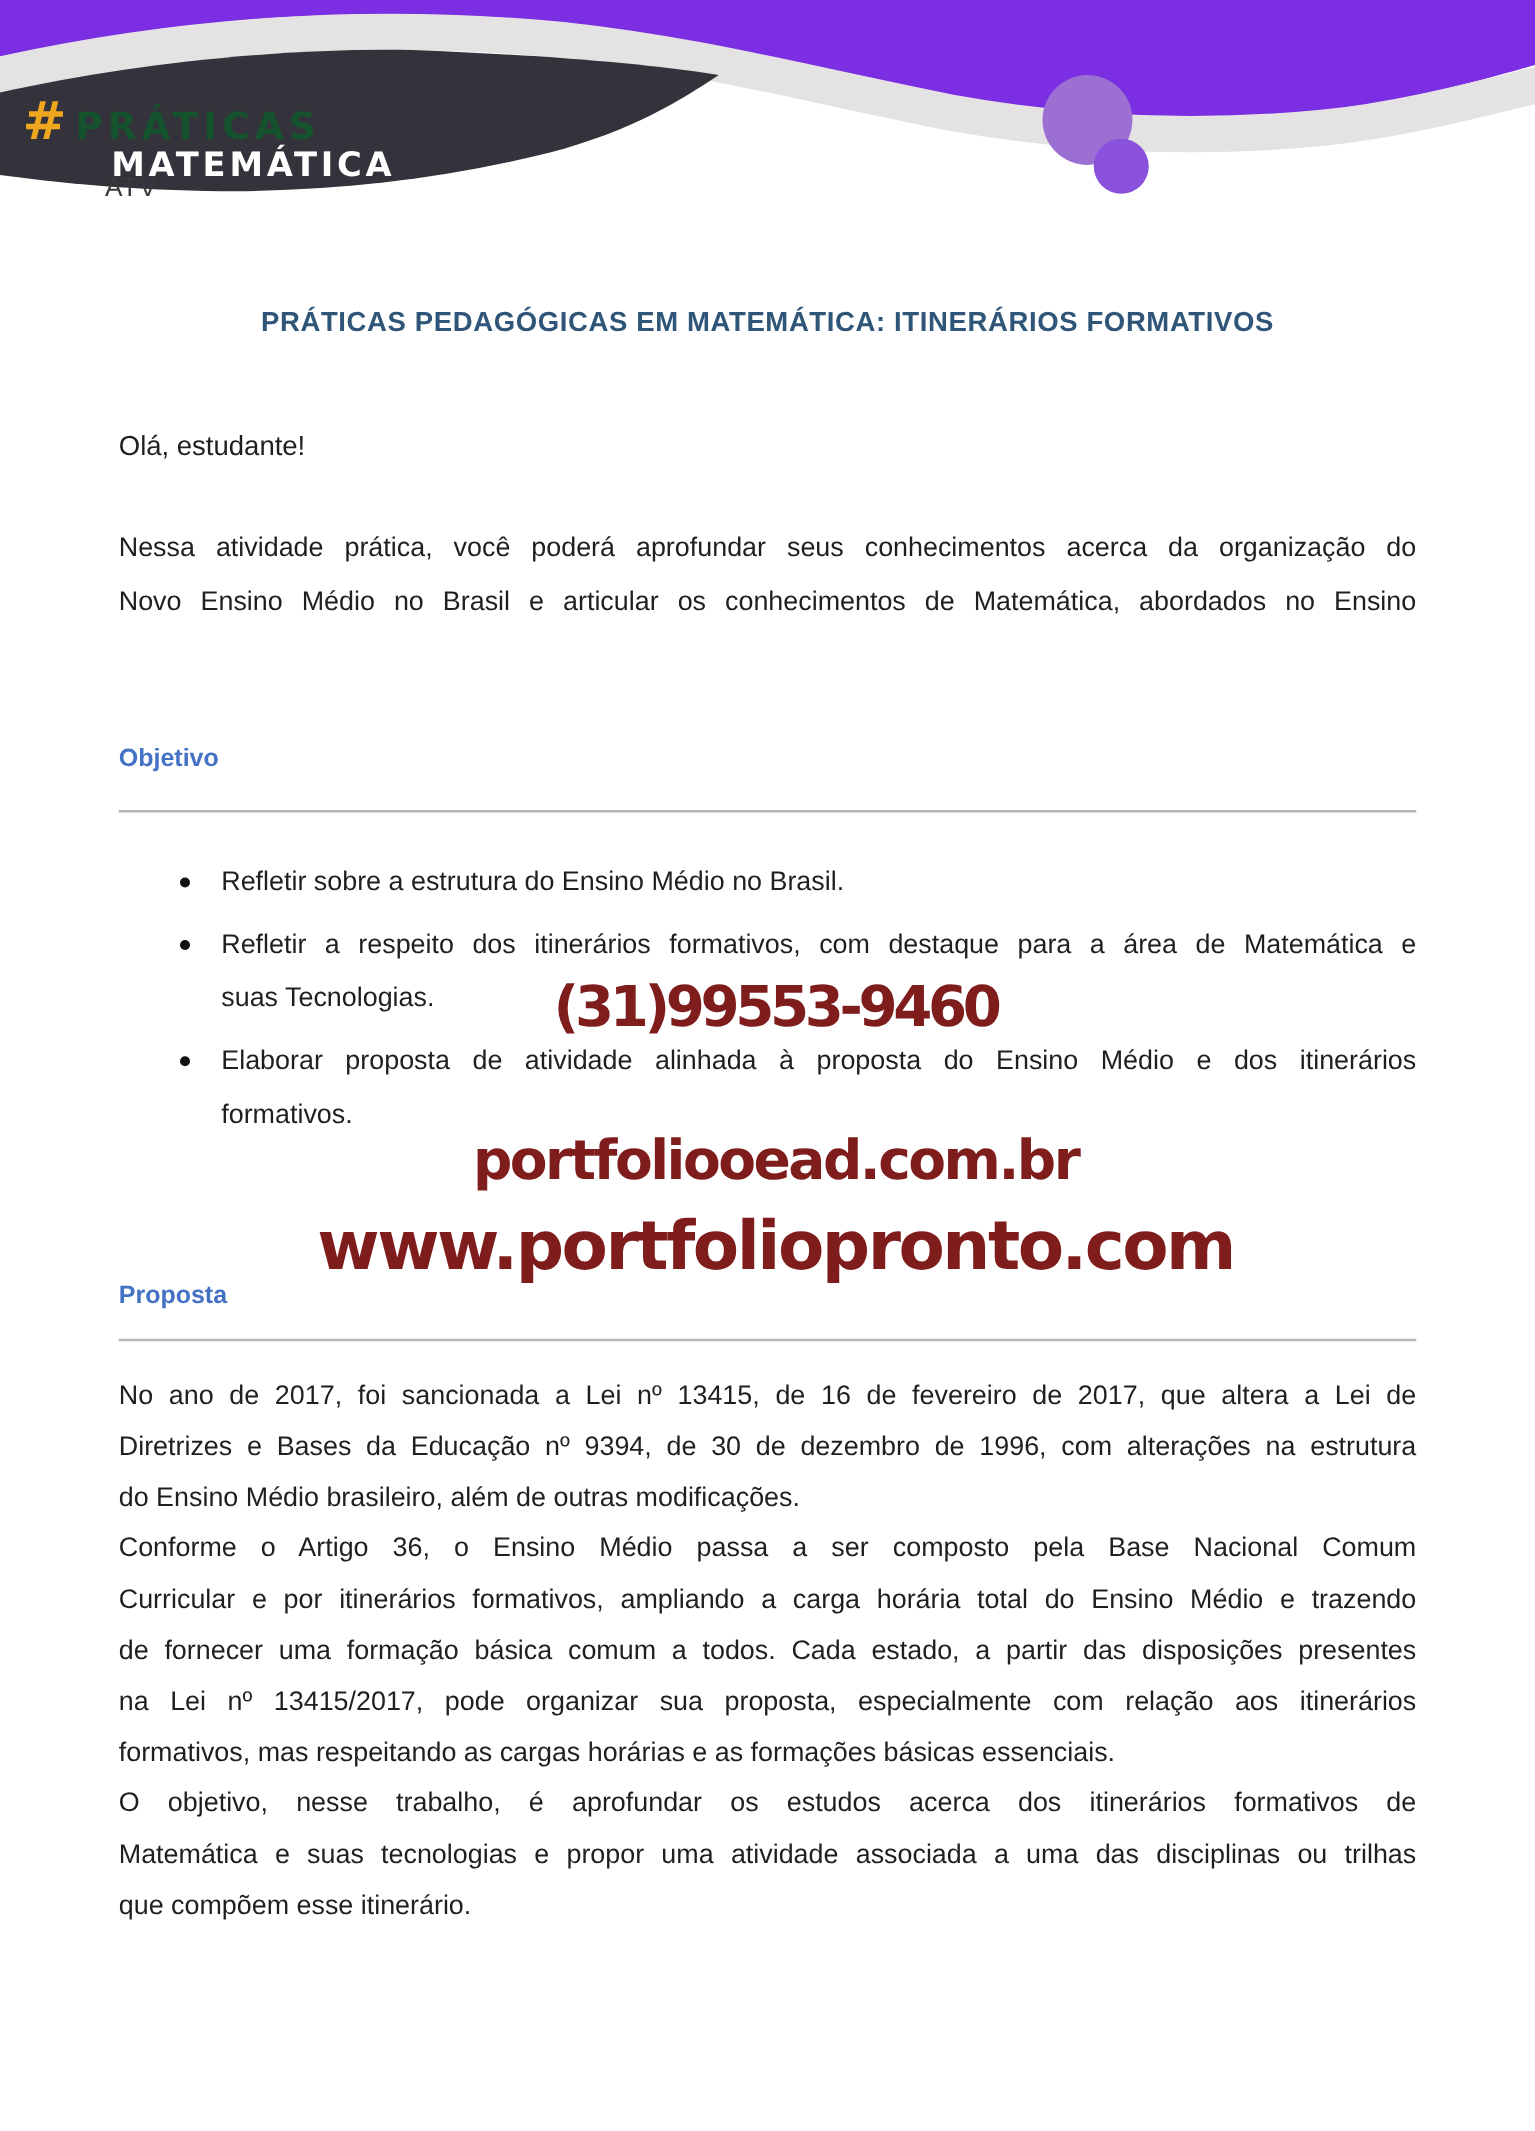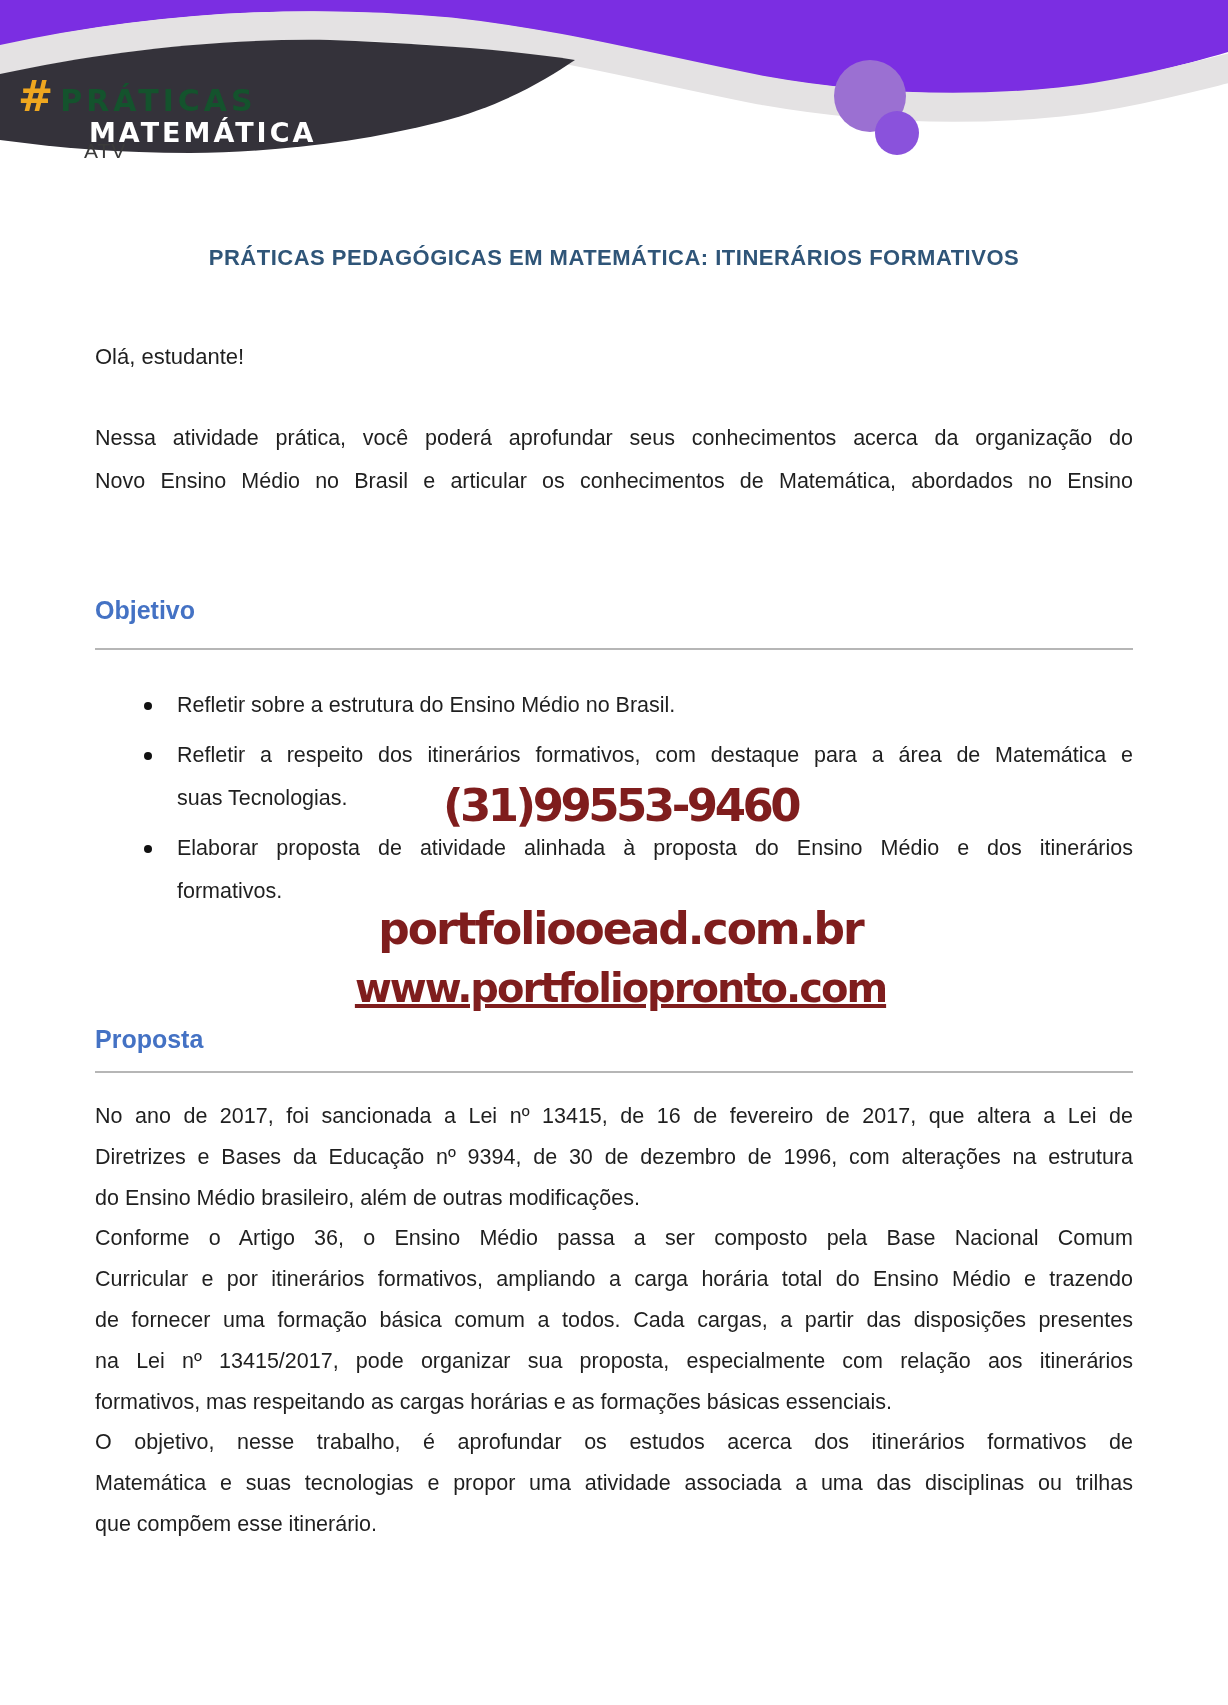--- a/index.html
+++ b/index.html
@@ -19,38 +19,38 @@
   .atv{position:absolute;left:84px;top:139px;font-size:21px;color:#3a3a3a;letter-spacing:1px;}
   
   .doc-title{position:absolute;top:230px;left:0;width:100%;text-align:center;
     font-weight:bold;font-size:22px;letter-spacing:0.5px;color:#2f5578;}
   .greeting{position:absolute;top:322px;left:95px;font-size:22px;}
   .para{position:absolute;left:95px;width:1038px;}
   .intro{top:417px;}
   .intro .line{line-height:43px;}
   .line{font-size:21.5px;}
   .just{text-align:justify;text-align-last:justify;}
-  .sec-head{position:absolute;left:95px;font-weight:bold;font-size:25px;color:#4472c4;margin:0;}
+  .sec-head{position:absolute;left:95px;font-weight:bold;font-size:20px;color:#4472c4;margin:0;}
   .sec-head.objetivo{top:596px;}
   .sec-head.proposta{top:1025px;}
   .rule{position:absolute;left:95px;width:1038px;height:2px;background:#9e9e9e;opacity:.75;}
   .rule.r1{top:648px;}
   .rule.r2{top:1071px;}
   .bullets{position:absolute;top:684px;left:95px;width:1038px;list-style:none;margin:0;padding:0;}
   .bullets li{position:relative;padding-left:82px;margin-bottom:7px;}
   .bullets .line{line-height:43px;}
   .dot{position:absolute;left:49px;top:18px;width:8px;height:8px;border-radius:50%;background:#111;}
   .prop-para{top:1096px;}
   .prop-para .line{line-height:40.8px;}
   
   .wm{position:absolute;left:0;right:0;text-align:center;z-index:5;color:#7f1d1d;
       font-family:"DejaVu Sans",sans-serif;font-weight:bold;white-space:nowrap;padding-left:13px;}
   .wm-phone{top:779px;font-size:45px;letter-spacing:-3.5px;}
   .wm-site1{top:903px;font-size:44px;letter-spacing:-2px;}
-  .wm-site2{top:965px;font-size:40px;letter-spacing:-2px;text-decoration:underline;}
+  .wm-site2{top:965px;font-size:54px;letter-spacing:-2px;}
 </style>
 </head>
 <body>
 
 <div class="page">
 
   <div class="hdr">
     <svg width="1228" height="170" viewBox="0 0 1228 170">
       <path d="M0,0 H1228 V52 C1180,66 1120,82 1060,88 C960,98 860,94 760,76 C640,52 560,30 450,18 C300,4 150,12 0,46 Z" fill="#7b2ee2"></path>
       <path d="M-10,62 C150,26 300,18 450,32 C560,44 640,66 760,90 C860,108 960,112 1060,102 C1120,96 1180,80 1238,66" fill="none" stroke="#e4e2e3" stroke-width="29"></path>
@@ -98,21 +98,21 @@
 
   <h2 class="sec-head proposta">Proposta</h2>
   <div class="rule r2"></div>
 
   <div class="para prop-para">
     <div class="line just">No ano de 2017, foi sancionada a Lei nº 13415, de 16 de fevereiro de 2017, que altera a Lei de</div>
     <div class="line just">Diretrizes e Bases da Educação nº 9394, de 30 de dezembro de 1996, com alterações na estrutura</div>
     <div class="line">do Ensino Médio brasileiro, além de outras modificações.</div>
     <div class="line just">Conforme o Artigo 36, o Ensino Médio passa a ser composto pela Base Nacional Comum</div>
     <div class="line just">Curricular e por itinerários formativos, ampliando a carga horária total do Ensino Médio e trazendo</div>
-    <div class="line just">de fornecer uma formação básica comum a todos. Cada cargas, a partir das disposições presentes</div>
+    <div class="line just">de fornecer uma formação básica comum a todos. Cada estado, a partir das disposições presentes</div>
     <div class="line just">na Lei nº 13415/2017, pode organizar sua proposta, especialmente com relação aos itinerários</div>
     <div class="line">formativos, mas respeitando as cargas horárias e as formações básicas essenciais.</div>
     <div class="line just">O objetivo, nesse trabalho, é aprofundar os estudos acerca dos itinerários formativos de</div>
     <div class="line just">Matemática e suas tecnologias e propor uma atividade associada a uma das disciplinas ou trilhas</div>
     <div class="line">que compõem esse itinerário.</div>
   </div>
 
   <div class="wm wm-phone">(31)99553-9460</div>
   <div class="wm wm-site1">portfoliooead.com.br</div>
   <div class="wm wm-site2">www.portfoliopronto.com</div>

